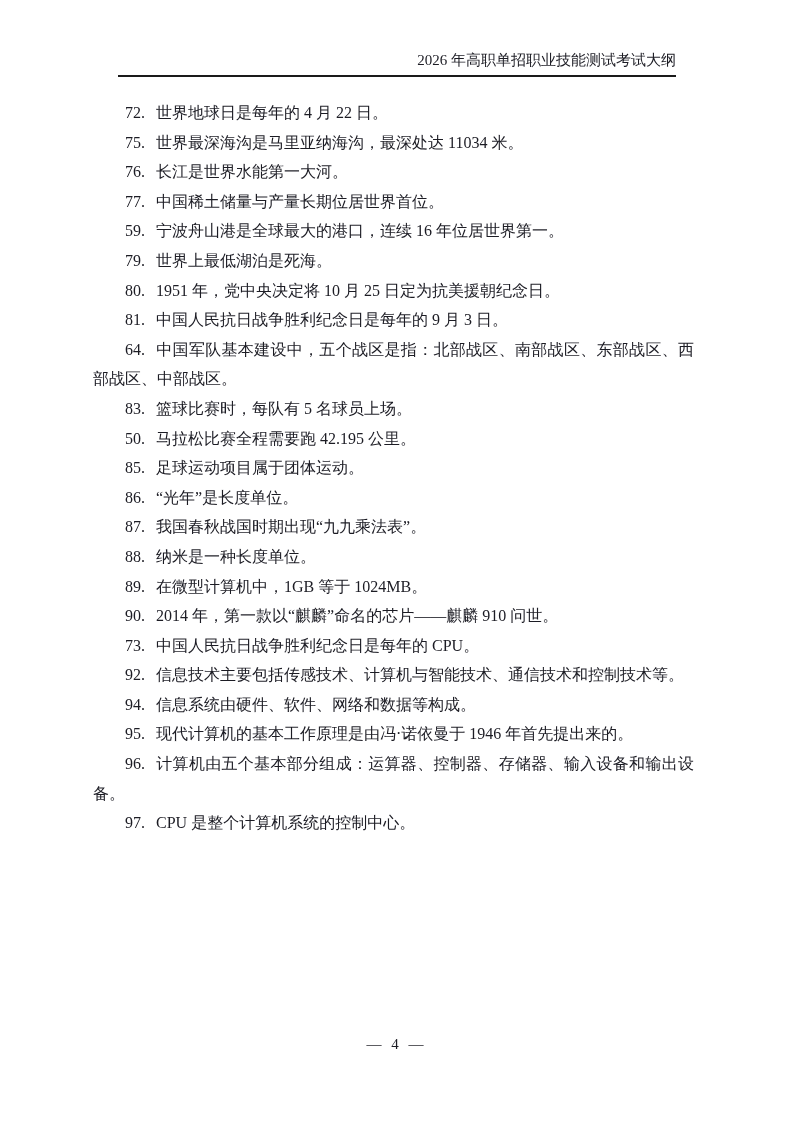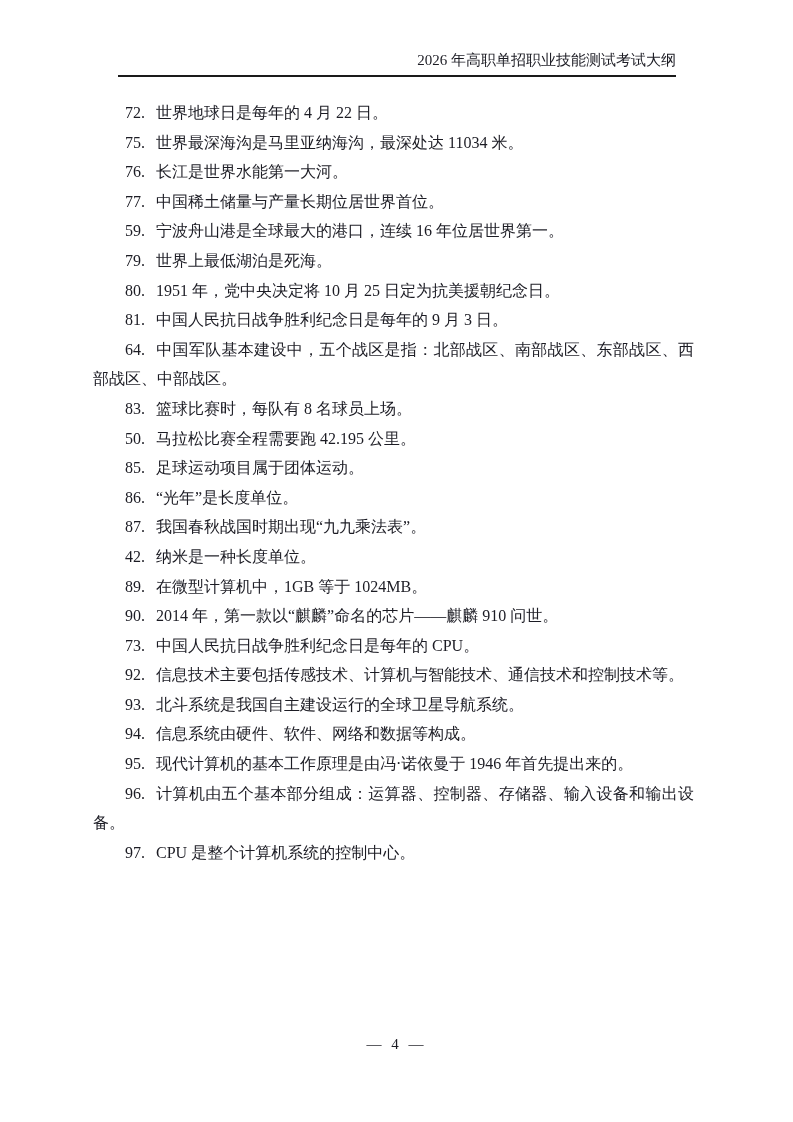--- a/index.html
+++ b/index.html
@@ -68,31 +68,30 @@
   <div class="content">
       <p><span class="item-num">72.</span><span>世界地球日是每年的 4 月 22 日。</span></p>
       <p><span class="item-num">75.</span><span>世界最深海沟是马里亚纳海沟，最深处达 11034 米。</span></p>
       <p><span class="item-num">76.</span><span>长江是世界水能第一大河。</span></p>
       <p><span class="item-num">77.</span><span>中国稀土储量与产量长期位居世界首位。</span></p>
       <p><span class="item-num">59.</span><span>宁波舟山港是全球最大的港口，连续 16 年位居世界第一。</span></p>
       <p><span class="item-num">79.</span><span>世界上最低湖泊是死海。</span></p>
       <p><span class="item-num">80.</span><span>1951 年，党中央决定将 10 月 25 日定为抗美援朝纪念日。</span></p>
       <p><span class="item-num">81.</span><span>中国人民抗日战争胜利纪念日是每年的 9 月 3 日。</span></p>
       <p><span class="item-num">64.</span><span>中国军队基本建设中，五个战区是指：北部战区、南部战区、东部战区、西部战区、中部战区。</span></p>
-      <p><span class="item-num">83.</span><span>篮球比赛时，每队有 8 名球员上场。</span></p>
+      <p><span class="item-num">83.</span><span>篮球比赛时，每队有 5 名球员上场。</span></p>
       <p><span class="item-num">50.</span><span>马拉松比赛全程需要跑 42.195 公里。</span></p>
       <p><span class="item-num">85.</span><span>足球运动项目属于团体运动。</span></p>
       <p><span class="item-num">86.</span><span>“光年”是长度单位。</span></p>
       <p><span class="item-num">87.</span><span>我国春秋战国时期出现“九九乘法表”。</span></p>
-      <p><span class="item-num">42.</span><span>纳米是一种长度单位。</span></p>
+      <p><span class="item-num">88.</span><span>纳米是一种长度单位。</span></p>
       <p><span class="item-num">89.</span><span>在微型计算机中，1GB 等于 1024MB。</span></p>
       <p><span class="item-num">90.</span><span>2014 年，第一款以“麒麟”命名的芯片——麒麟 910 问世。</span></p>
       <p><span class="item-num">73.</span><span>中国人民抗日战争胜利纪念日是每年的 CPU。</span></p>
       <p><span class="item-num">92.</span><span>信息技术主要包括传感技术、计算机与智能技术、通信技术和控制技术等。</span></p>
-      <p><span class="item-num">93.</span><span>北斗系统是我国自主建设运行的全球卫星导航系统。</span></p>
       <p><span class="item-num">94.</span><span>信息系统由硬件、软件、网络和数据等构成。</span></p>
       <p><span class="item-num">95.</span><span>现代计算机的基本工作原理是由冯·诺依曼于 1946 年首先提出来的。</span></p>
       <p><span class="item-num">96.</span><span>计算机由五个基本部分组成：运算器、控制器、存储器、输入设备和输出设备。</span></p>
       <p><span class="item-num">97.</span><span>CPU 是整个计算机系统的控制中心。</span></p>
     </div>
 
   <div class="footer">
     <span>— 4 —</span>
   </div>
 

